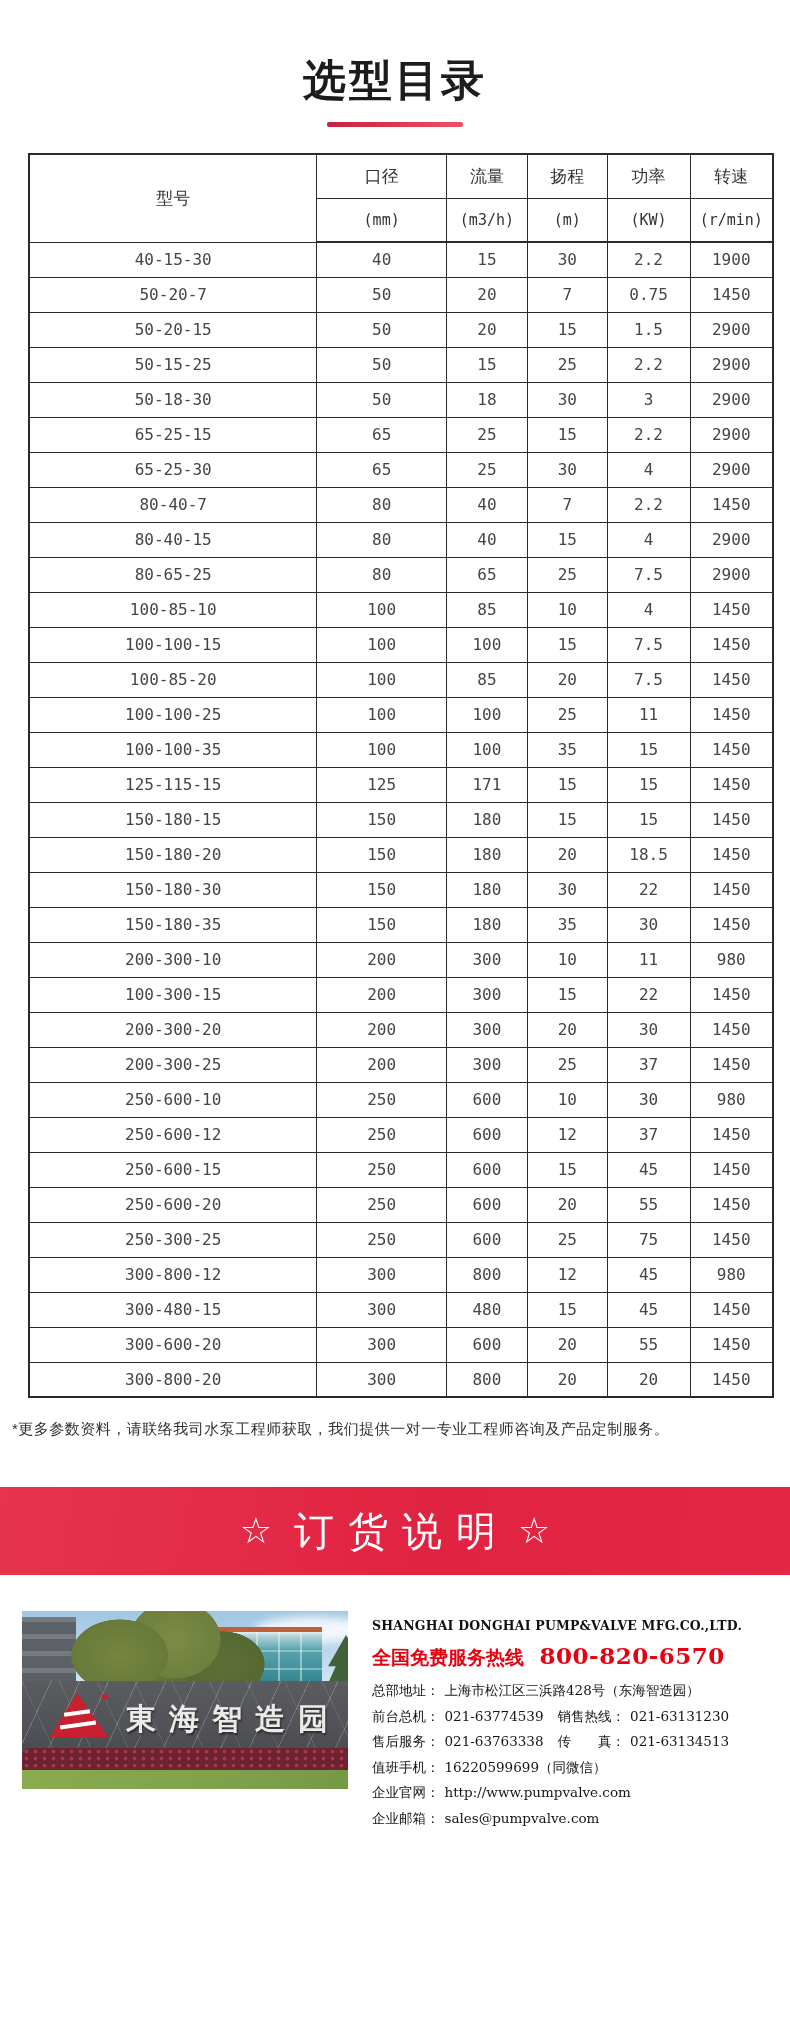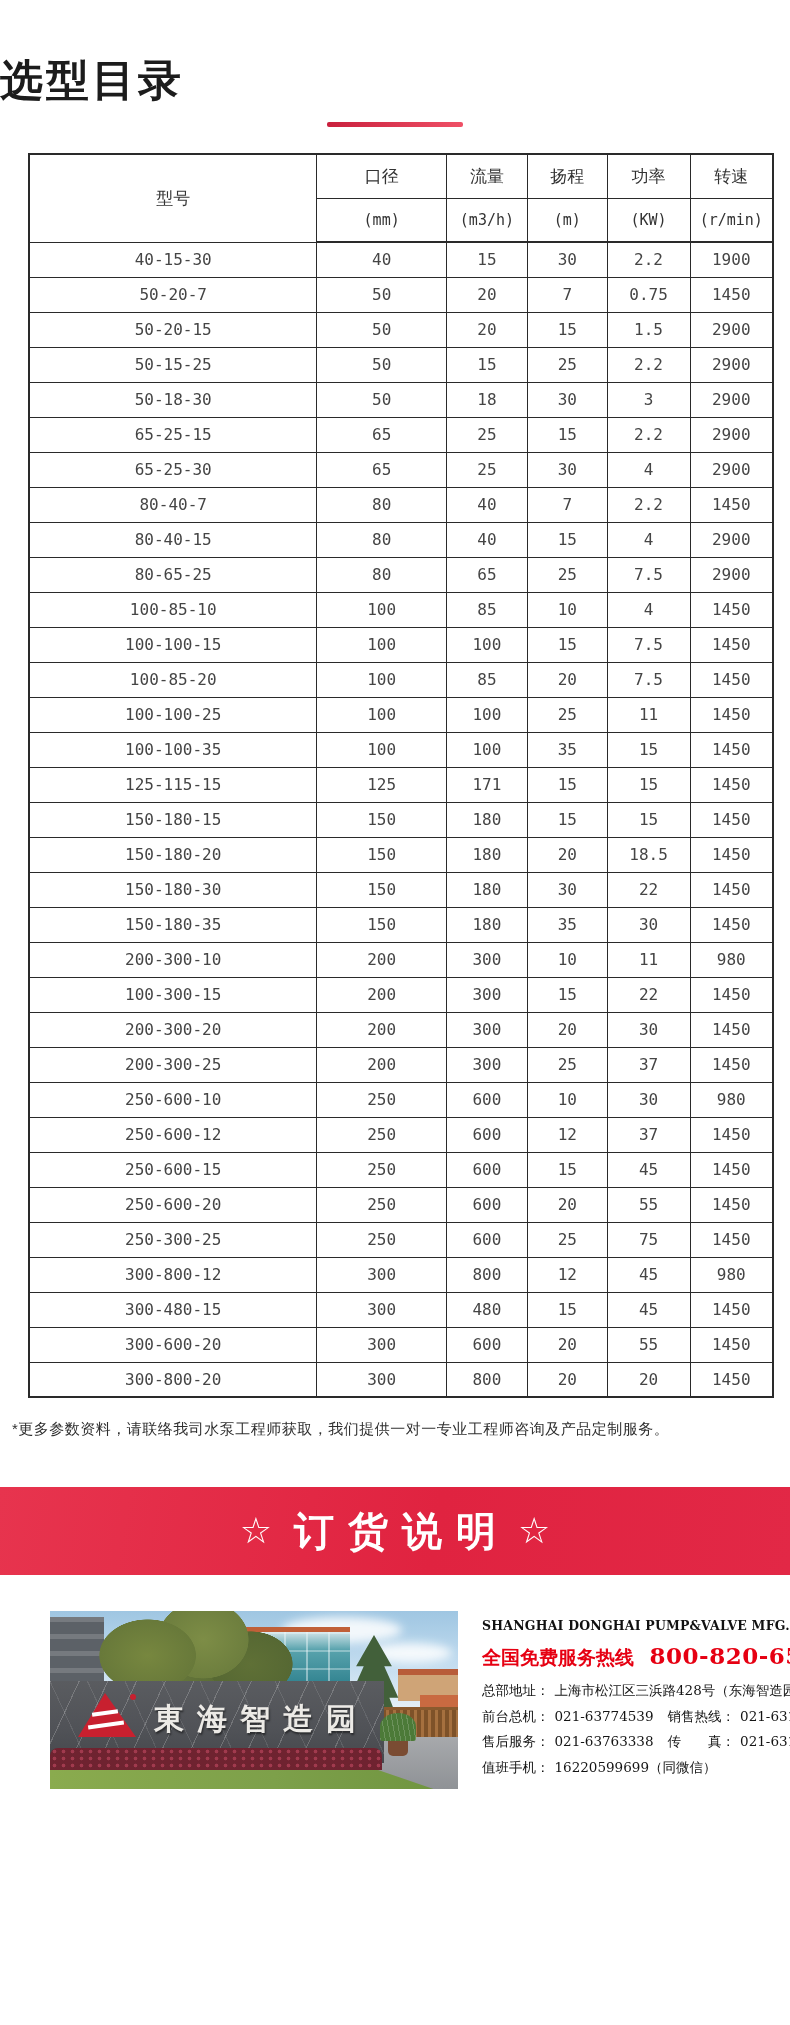--- a/index.html
+++ b/index.html
@@ -6,52 +6,52 @@
     --accent-red:#e22846;
     --notice-red:#e0162e;
     --hotline-red:#e60012;
     --ink:#2a2a2a;
   }
   *{margin:0;padding:0;box-sizing:border-box;}
   body{background:#ffffff;font-family:"Liberation Sans","DejaVu Sans",sans-serif;}
   .page{width:790px;height:2025px;margin:0 auto;background:#fff;position:relative;overflow:hidden;}
 
   
-  .page-title{margin-top:52px;font-size:43px;font-weight:700;color:#1c1c1c;letter-spacing:3px;}
+  .page-title{margin-top:52px;text-align:center;font-size:43px;font-weight:700;color:#1c1c1c;letter-spacing:3px;}
   .title-underline{width:136px;height:5px;margin:12px auto 0;border-radius:2px;
     background:linear-gradient(90deg,var(--underline-from,#c9203d),var(--underline-to,#ef5066));}
 
   
   table.catalog{border-collapse:collapse;table-layout:fixed;width:746px;margin:26px 16px 0 28px;
     border:2px solid var(--ink);}
   .catalog th,.catalog td{border:1px solid var(--ink);text-align:center;vertical-align:middle;
     font-weight:400;color:#454545;overflow:hidden;white-space:nowrap;}
   .catalog thead th{font-size:17px;color:#333;height:44px;}
   .catalog thead tr.units th{font-size:15px;font-family:"DejaVu Sans Mono","Liberation Mono",monospace;}
   .catalog thead tr.units th{border-bottom:2px solid var(--ink);}
   .catalog td{height:35px;font-size:16px;font-family:"DejaVu Sans Mono","Liberation Mono",monospace;}
 
   
   .footnote{margin:22px 0 0 12px;font-size:15px;color:#2f2f2f;letter-spacing:.5px;}
 
   
   .order-banner{margin-top:48px;width:790px;height:88px;display:flex;align-items:center;justify-content:center;
     background:linear-gradient(100deg,#e7344e 0%,#e02340 55%,var(--accent-red,#e22846) 100%);color:#fff;}
   .order-banner .star{font-size:36px;line-height:1;font-weight:400;}
-  .order-banner .banner-title{font-size:40px;font-weight:700;letter-spacing:14px;margin:0 8px 0 22px;}
+  .order-banner .banner-title{font-size:40px;font-weight:400;letter-spacing:14px;margin:0 8px 0 22px;}
 
   
   .notices{margin-top:46px;text-align:center;}
   .notice-line{font-family:"DejaVu Serif","Liberation Serif",serif;font-weight:700;
     font-size:27px;color:var(--notice-red,#e0162e);line-height:1.45;letter-spacing:1px;}
 
   
   .bottom{margin-top:36px;padding:0 16px 0 22px;display:flex;align-items:flex-start;}
-  .photo{position:relative;width:408px;height:178px;overflow:hidden;flex:none;
-    background:linear-gradient(180deg,#9fc6e2 0%,#c2dcef 30%,#e6f0f7 55%,#eef3f6 75%);margin-left:28px;}
+  .photo{position:relative;width:326px;height:178px;overflow:hidden;flex:none;
+    background:linear-gradient(180deg,#9fc6e2 0%,#c2dcef 30%,#e6f0f7 55%,#eef3f6 75%);}
   .ph-cloud{position:absolute;background:#fff;opacity:.85;border-radius:50%;filter:blur(5px);}
   .ph-cloud.c1{left:232px;top:6px;width:120px;height:26px;}
   .ph-cloud.c2{left:318px;top:32px;width:84px;height:20px;}
   .ph-bldg-left{position:absolute;left:0;top:6px;width:54px;height:122px;background:#5c6167;
     background-image:repeating-linear-gradient(180deg,rgba(255,255,255,.16) 0 5px,transparent 5px 17px);z-index:1;}
   .ph-glass{position:absolute;left:168px;top:16px;width:132px;height:104px;border-top:5px solid #c06038;z-index:1;
     background-image:
       repeating-linear-gradient(90deg,rgba(240,248,250,.45) 0 2px,transparent 2px 22px),
       repeating-linear-gradient(180deg,rgba(240,248,250,.35) 0 2px,transparent 2px 18px),
       linear-gradient(180deg,#cfe3e8 0%,#59a3ad 18%,#2f818e 55%,#226876 100%);}
@@ -443,17 +443,19 @@
       <div class="en-name">SHANGHAI DONGHAI PUMP&amp;VALVE MFG.CO.,LTD.</div>
       <div class="hotline">
         <span class="hl-label">全国免费服务热线</span>
         <span class="hl-num">800-820-6570</span>
       </div>
       <div class="contacts">
           <div class="contact-line"><span><span class="c-label">总部地址：</span><span class="c-value">上海市松江区三浜路428号（东海智造园）</span></span></div>
           <div class="contact-line"><span><span class="c-label">前台总机：</span><span class="c-value">021-63774539</span></span><span class="seg2"><span class="c-label">销售热线：</span><span class="c-value">021-63131230</span></span></div>
           <div class="contact-line"><span><span class="c-label">售后服务：</span><span class="c-value">021-63763338</span></span><span class="seg2"><span class="c-label">传　　真：</span><span class="c-value">021-63134513</span></span></div>
           <div class="contact-line"><span><span class="c-label">值班手机：</span><span class="c-value">16220599699（同微信）</span></span></div>
+          <div class="contact-line"><span><span class="c-label">企业官网：</span><span class="c-value">http://www.pumpvalve.com</span></span></div>
+          <div class="contact-line"><span><span class="c-label">企业邮箱：</span><span class="c-value">sales@pumpvalve.com</span></span></div>
         </div>
     </div>
 
   </div>
 </div>
 
 </body></html>

